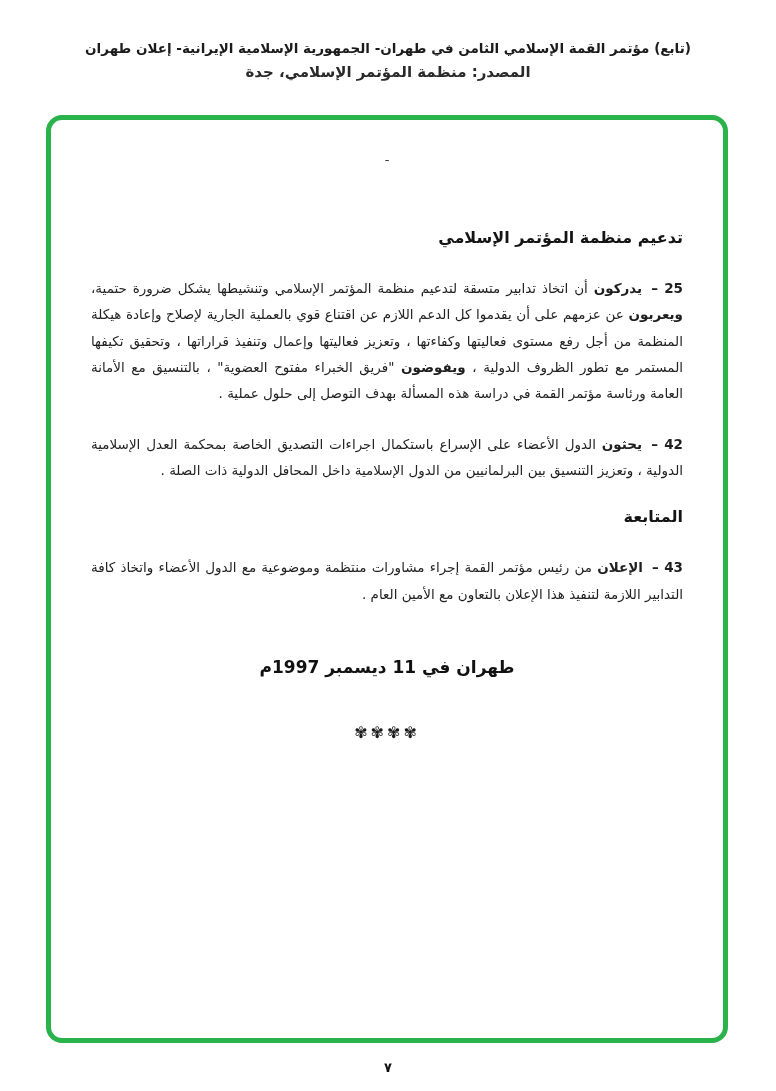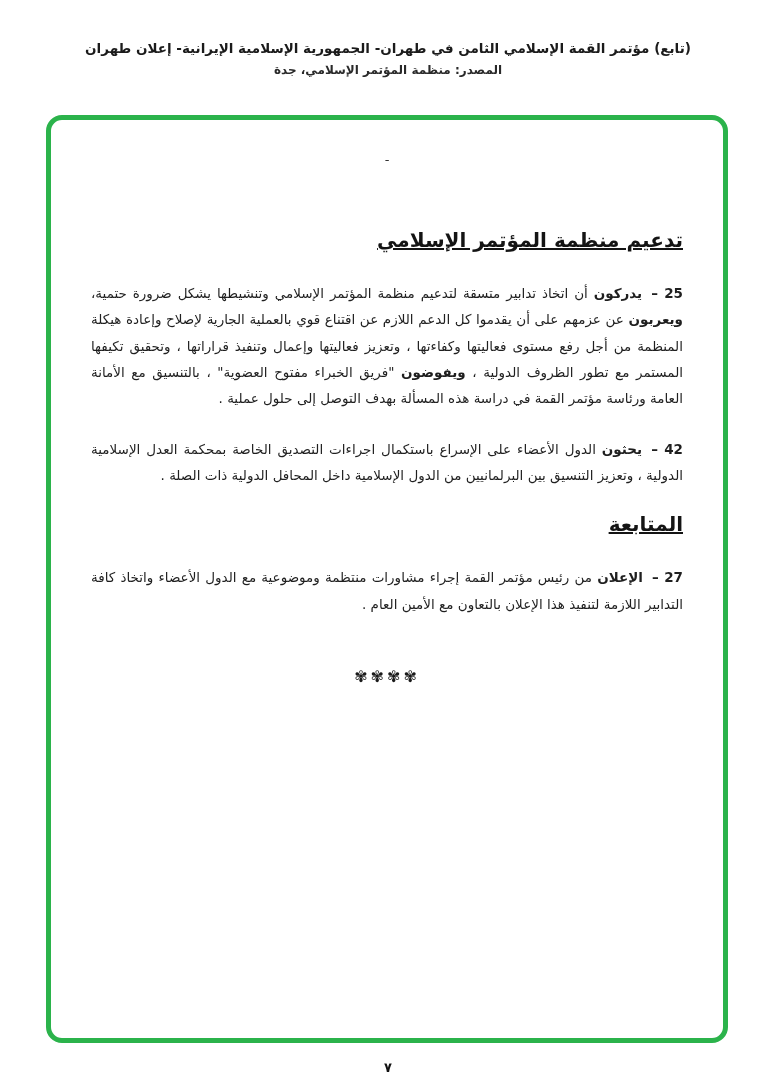--- a/index.html
+++ b/index.html
@@ -16,21 +16,21 @@
     direction: rtl;
     text-align: center;
     padding-top: 40px;
   }
   .header-title {
     font-size: 13.5px;
     font-weight: bold;
     letter-spacing: 0;
   }
   .header-source {
-    font-size: 12px;
+    font-size: 15px;
     font-weight: bold;
     margin-top: 7px;
     color: #2a2a2a;
   }
   .green-box {
     position: absolute;
     left: 46px;
     top: 115px;
     width: 682px;
     height: 928px;
@@ -43,25 +43,24 @@
     margin-top: 32px;
     font-size: 13px;
     color: #333;
     height: 16px;
   }
   .content {
     direction: rtl;
     padding: 60px 40px 0 40px;
   }
   .sec-heading {
-    font-size: 20px;
+    font-size: 16px;
     font-weight: bold;
     margin-bottom: 28px;
     color: #141414;
-    text-decoration: underline;
   }
   .para {
     font-size: 13.5px;
     line-height: 1.95;
     text-align: justify;
     margin-bottom: 24px;
     color: #1f1f1f;
   }
   .para-num {
     font-weight: bold;
@@ -124,24 +123,25 @@
       <span class="para-num">25 –</span><span><span class="bold">يدركون</span><span> أن اتخاذ تدابير متسقة لتدعيم منظمة المؤتمر الإسلامي وتنشيطها يشكل ضرورة حتمية، </span><span class="bold">ويعربون</span><span> عن عزمهم على أن يقدموا كل الدعم اللازم عن اقتناع قوي بالعملية الجارية لإصلاح وإعادة هيكلة المنظمة من أجل رفع مستوى فعاليتها وكفاءتها ، وتعزيز فعاليتها وإعمال وتنفيذ قراراتها ، وتحقيق تكيفها المستمر مع تطور الظروف الدولية ، </span><span class="bold">ويفوضون</span><span> "فريق الخبراء مفتوح العضوية" ، بالتنسيق مع الأمانة العامة ورئاسة مؤتمر القمة في دراسة هذه المسألة بهدف التوصل إلى حلول عملية .</span></span>
     </div>
 
     <div class="para">
       <span class="para-num">42 –</span><span><span class="bold">يحثون</span><span> الدول الأعضاء على الإسراع باستكمال اجراءات التصديق الخاصة بمحكمة العدل الإسلامية الدولية ، وتعزيز التنسيق بين البرلمانيين من الدول الإسلامية داخل المحافل الدولية ذات الصلة .</span></span>
     </div>
 
     <div class="sec-heading followup-heading">المتابعة</div>
 
     <div class="para">
-      <span class="para-num">27 –</span><span><span class="bold">الإعلان</span><span> من رئيس مؤتمر القمة إجراء مشاورات منتظمة وموضوعية مع الدول الأعضاء واتخاذ كافة التدابير اللازمة لتنفيذ هذا الإعلان بالتعاون مع الأمين العام .</span></span>
+      <span class="para-num">43 –</span><span><span class="bold">الإعلان</span><span> من رئيس مؤتمر القمة إجراء مشاورات منتظمة وموضوعية مع الدول الأعضاء واتخاذ كافة التدابير اللازمة لتنفيذ هذا الإعلان بالتعاون مع الأمين العام .</span></span>
     </div>
 
     <div class="closing">
+      <div class="closing-date">طهران في 11 ديسمبر 1997م</div>
     </div>
 
     <div class="ornament">✾✾✾✾</div>
 
   </div>
 </div>
 
 <div class="page-number">٧</div>
 
 </body></html>

